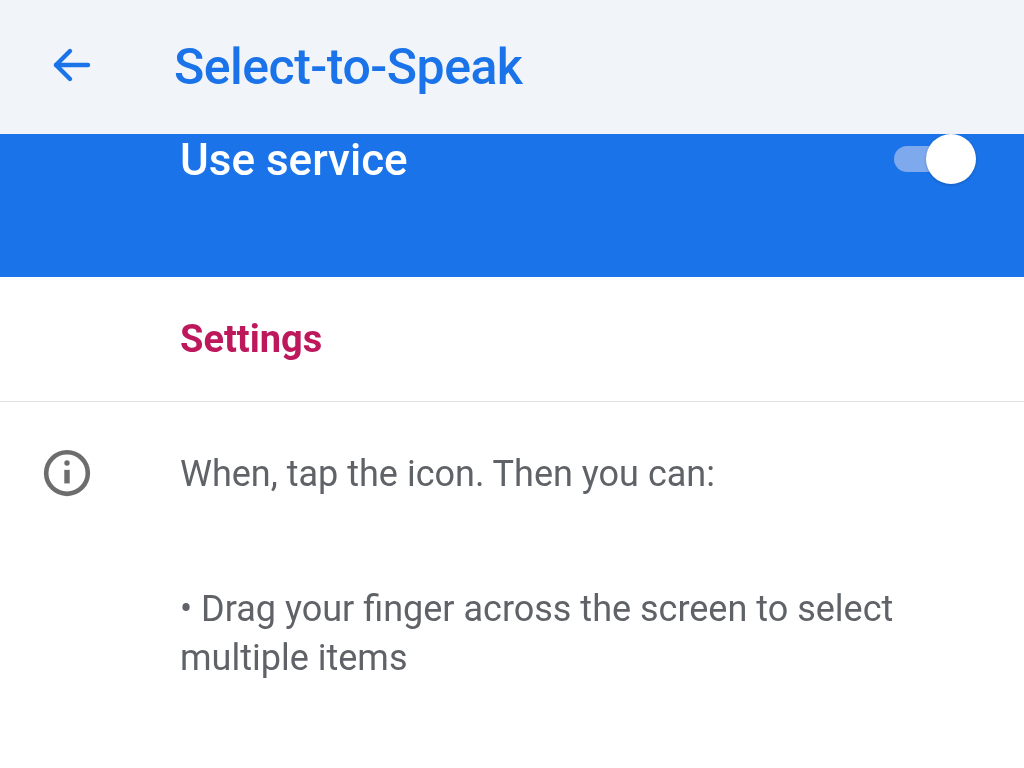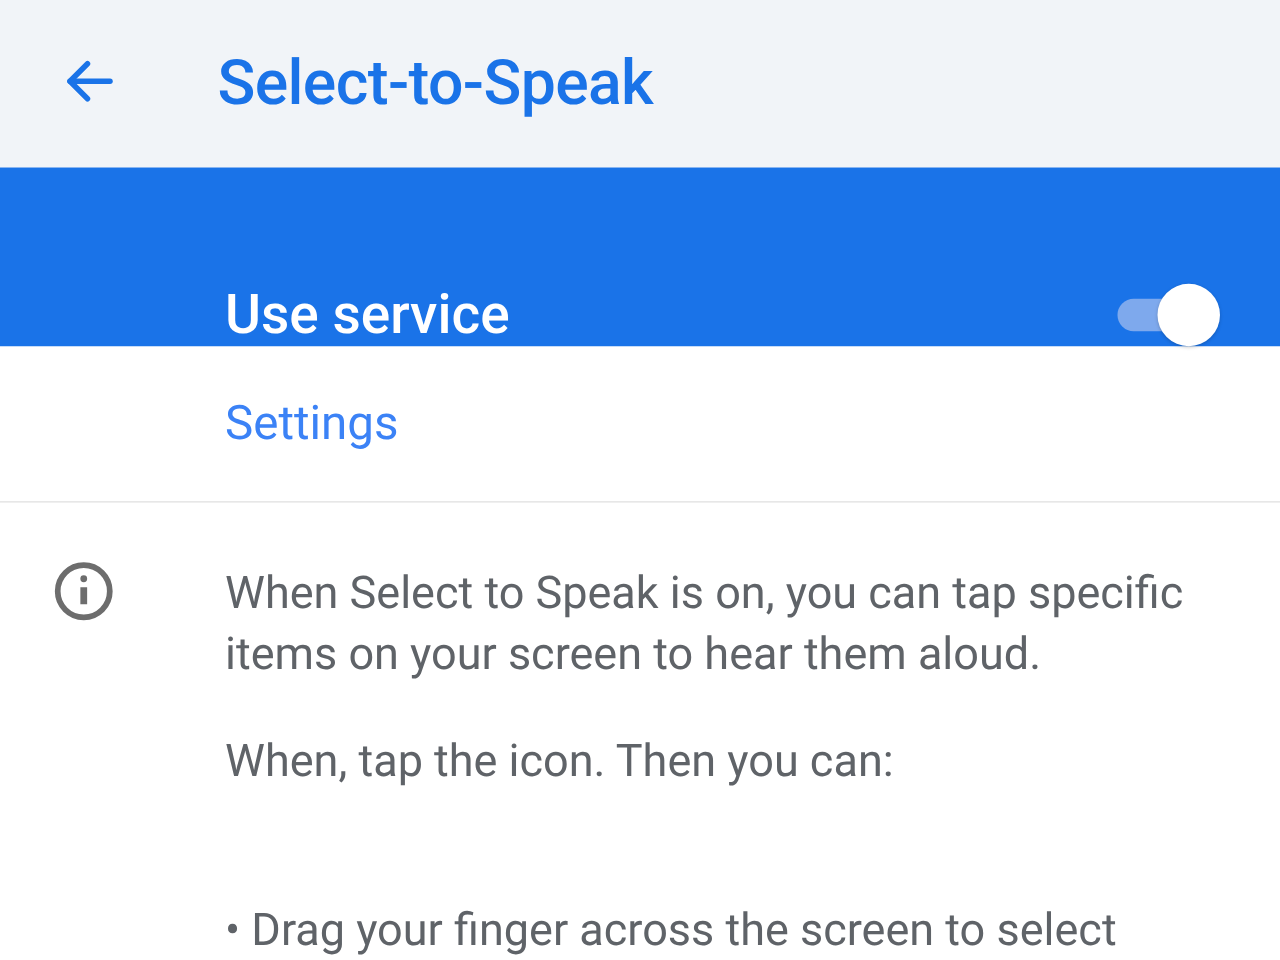--- a/index.html
+++ b/index.html
@@ -35,21 +35,21 @@
     }
     .title {
       color: #1a73e8;
       font-size: 50px;
       font-weight: 500;
       letter-spacing: -0.5px;
     }
     .service-row {
       background: #1a73e8;
       display: flex;
-      align-items: flex-end;
+      align-items: flex-start;
       justify-content: space-between;
       height: 143px;
       padding-left: 180px;
       padding-right: 48px;
     }
     .service-label {
       color: #ffffff;
       font-size: 44px;
       font-weight: 500;
     }
@@ -80,23 +80,23 @@
     }
     .settings-row {
       height: 125px;
       display: flex;
       align-items: center;
       padding-left: 180px;
       border-bottom: 1px solid #e0e0e0;
       cursor: pointer;
     }
     .settings-label {
-      color: #3b82f6;
+      color: #be185d;
       font-size: 38px;
-      font-weight: 400;
+      font-weight: 700;
     }
     .info-section {
       display: flex;
       padding-top: 48px;
       padding-left: 42px;
       padding-right: 38px;
     }
     .info-icon {
       color: #6d6d6d;
       flex-shrink: 0;
@@ -148,20 +148,19 @@
 
 <div class="info-section">
   <div class="info-icon">
     <svg viewBox="0 0 24 24" fill="none" stroke="currentColor" stroke-width="2.2">
       <circle cx="12" cy="12" r="10"></circle>
       <line x1="12" y1="10.5" x2="12" y2="17" stroke-width="2.6"></line>
       <circle cx="12" cy="7.2" r="1.3" fill="currentColor" stroke="none"></circle>
     </svg>
   </div>
   <div class="info-text">
-    <p>When Select to Speak is on, you can tap specific items on your screen to hear them aloud.</p>
     <p>When, tap the icon. Then you can:</p>
     <p>
       <br>
       <span>• Drag your finger across the screen to select multiple items</span>
     </p>
   </div>
 </div>
 
 </body></html>

